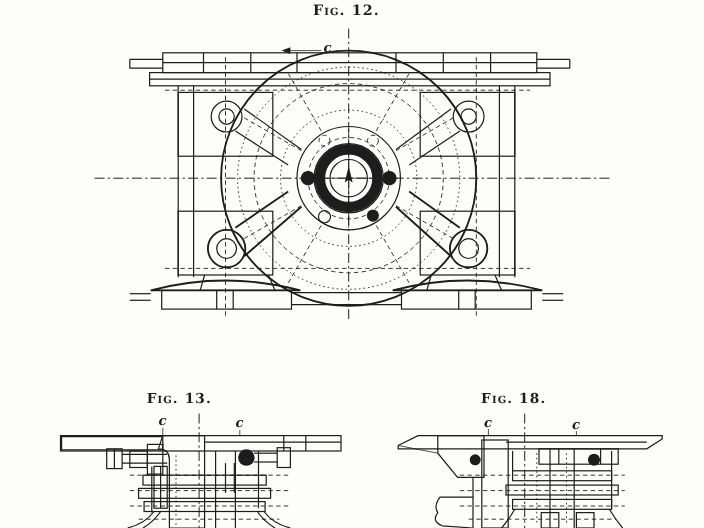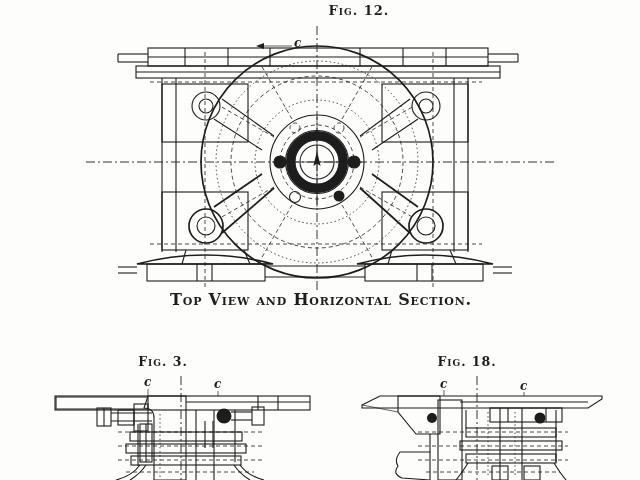--- a/index.html
+++ b/index.html
@@ -274,25 +274,24 @@
       <line class="dot" x1="488" y1="412" x2="488" y2="476"></line>
       <line class="dot" x1="515" y1="412" x2="515" y2="476"></line>
 
       <line class="thin ln" x1="444" y1="390" x2="444" y2="396"></line>
       <line class="thin ln" x1="524" y1="392" x2="524" y2="396"></line>
 
       <line class="cl" x1="477" y1="376" x2="477" y2="480"></line>
     </g>
   </svg>
 
-  <div class="lbl fig-label" style="left:315px; top:3px;margin-left:44px;">Fig. 12.</div>
-
-  <div class="lbl caption" style="left:321px; top:290px;">Top View and Horizontal Section.</div>
-
-  <div class="lbl fig-label small" style="left:163px; top:354px;">Fig. 3.</div>
+  <div class="lbl fig-label" style="left:315px; top:3px;">Fig. 12.</div>
+
+
+  <div class="lbl fig-label small" style="left:163px; top:354px;">Fig. 13.</div>
 
   <div class="lbl fig-label small" style="left:467px; top:354px;">Fig. 18.</div>
 
   <span class="marker" style="left:294px; top:37px;">c</span>
 
   <span class="marker" style="left:144px; top:376px;">c</span>
   <span class="marker" style="left:214px; top:378px;">c</span>
 
   <span class="marker" style="left:440px; top:378px;">c</span>
   <span class="marker" style="left:520px; top:380px;">c</span>

